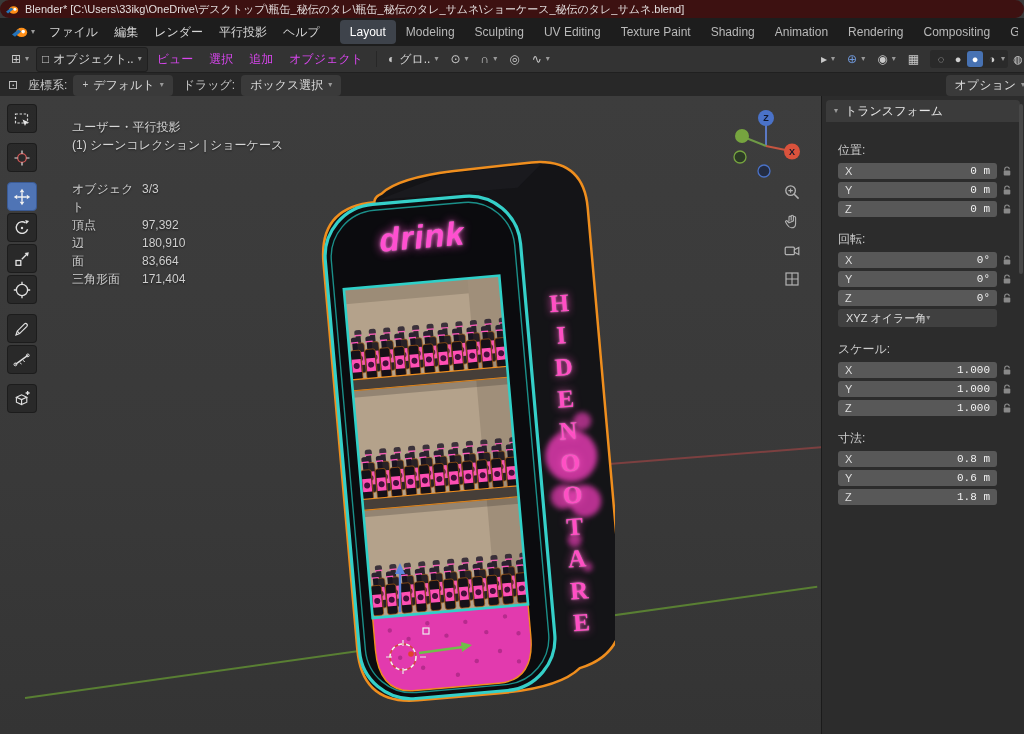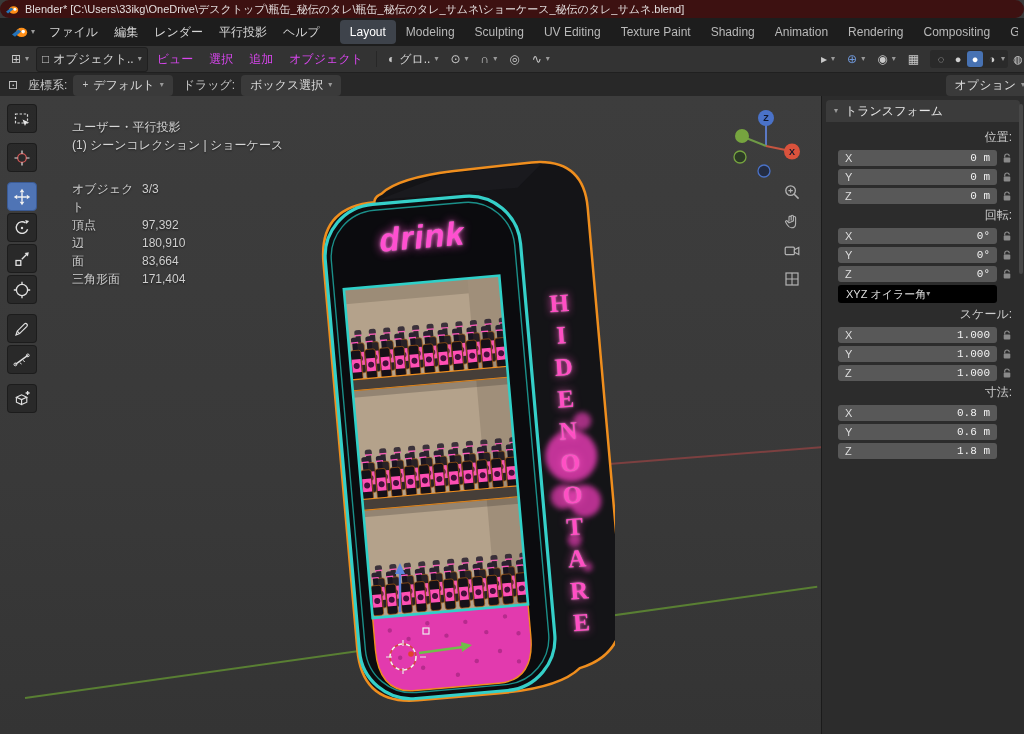--- a/index.html
+++ b/index.html
@@ -71,29 +71,29 @@
   .gizmo-svg{position:absolute;left:724px;top:8px;width:84px;height:84px;z-index:3;}
   .gizmo-svg text{font-size:9px;font-weight:bold;fill:#10182c;}
   .vicons{position:absolute;left:782px;top:86px;display:flex;flex-direction:column;gap:9px;z-index:3;}
   .vic{width:20px;height:20px;display:flex;align-items:center;justify-content:center;opacity:.85;}
   
   .npanel{position:absolute;top:0;right:0;bottom:0;width:202px;background:#2c2c2c;
     border-left:1px solid #1b1b1b;z-index:5;font-size:12px;}
   .phead{margin:4px 4px 2px 4px;height:22px;background:#3b3b3b;border-radius:4px 4px 0 0;
     display:flex;align-items:center;gap:7px;padding:0 8px;color:#e6e6e6;}
   .pbody{padding:4px 12px 0 16px;}
-  .glabel{color:#cccccc;margin:1px 0 4px 0;text-align:right;}
+  .glabel{color:#cccccc;margin:14px 0 4px 0;}
   .frow{display:flex;align-items:center;gap:5px;margin-bottom:3px;}
   .field{flex:1;height:16px;background:#585858;border-radius:3px;display:flex;align-items:center;
     padding:0 7px;font-size:11px;color:#f2f2f2;}
   .field .axis{width:14px;color:#dedede;}
   .field .val{margin-left:auto;font-family:Liberation Mono, monospace;}
   .lk{flex:0 0 auto;opacity:.85;}
   .lkspace{flex:0 0 10px;}
-  .ddark{height:18px;background:#000000;border-radius:3px;display:flex;align-items:center;
+  .ddark{height:18px;background:#404040;border-radius:3px;display:flex;align-items:center;
     padding:0 8px;margin:1px 15px 3px 0;color:#dddddd;font-size:11px;}
   .pscroll{position:absolute;right:1px;top:8px;width:4px;height:170px;background:#474747;border-radius:2px;}
 </style>
 </head>
 <body>
 
 <div class="screen">
 
   <div class="titlebar">
     <svg width="13" height="11" viewBox="0 0 13 11">

